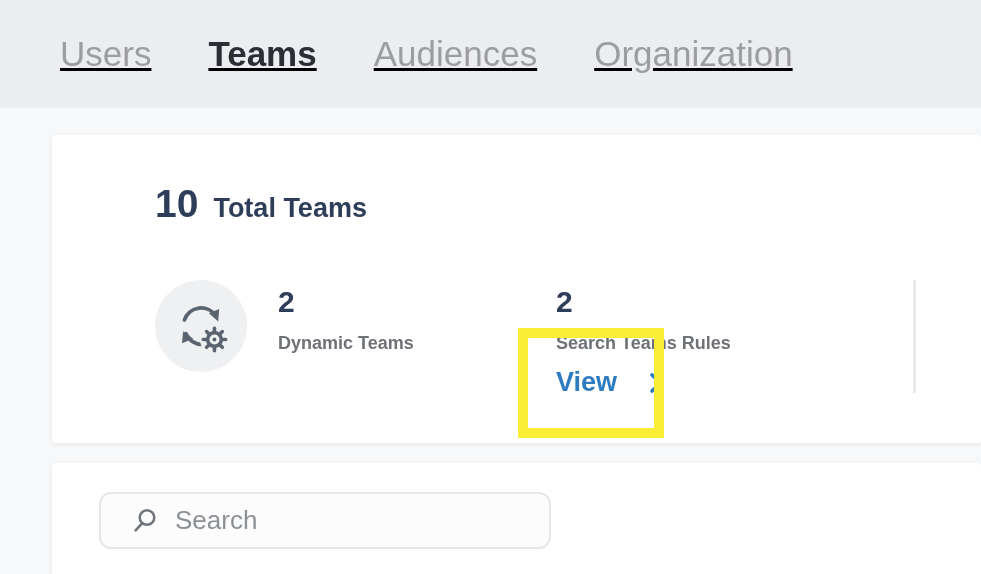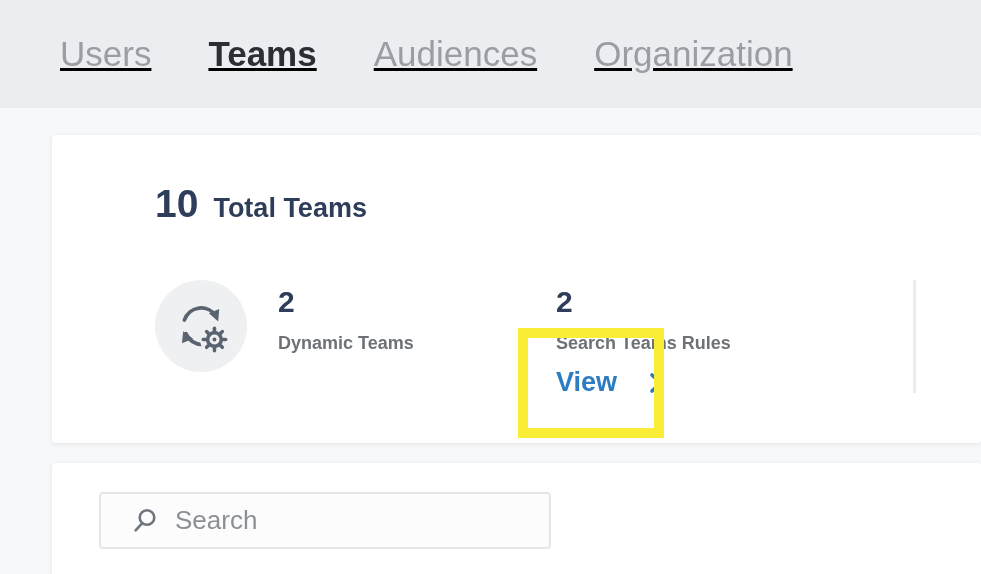--- a/index.html
+++ b/index.html
@@ -75,21 +75,21 @@
     border:10px solid #f9ee35;
     z-index:6; pointer-events:none;
   }
 
   
   .search-box {
     position:absolute; left:47px; top:29px;
     width:452px; height:57px;
     background:#fcfcfd;
     border:2px solid #e4e6e9;
-    border-radius:4px;
+    border-radius:12px;
     display:flex; align-items:center;
     padding-left:30px; gap:16px;
   }
   .search-box input {
     border:none; outline:none; background:transparent;
     font-family:"Liberation Sans", sans-serif;
     font-size:26px; color:#4a4e55; flex:1; min-width:0;
   }
   .search-box input::placeholder { color:#8b9097; opacity:1; }
 

